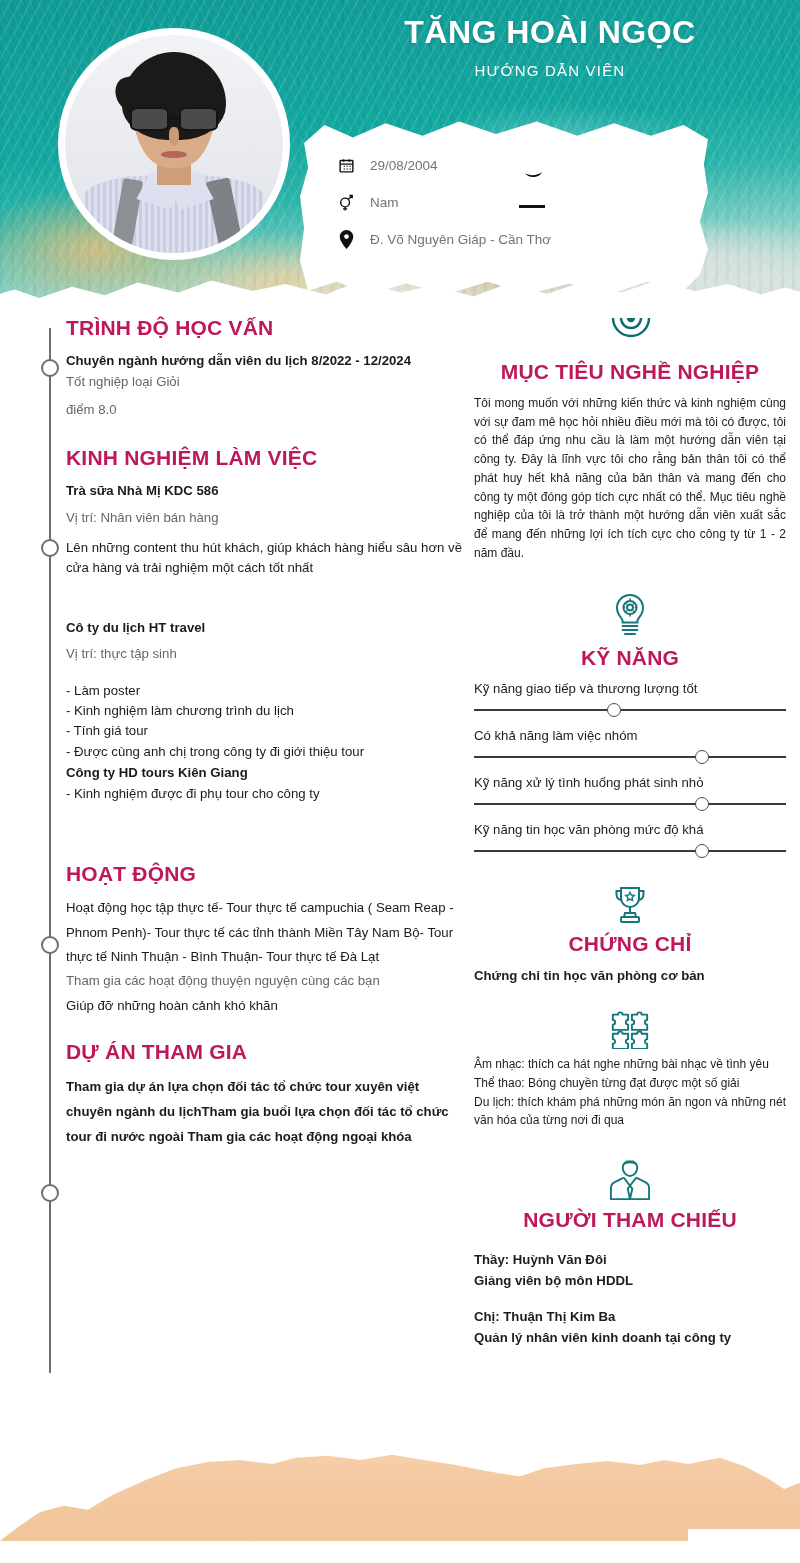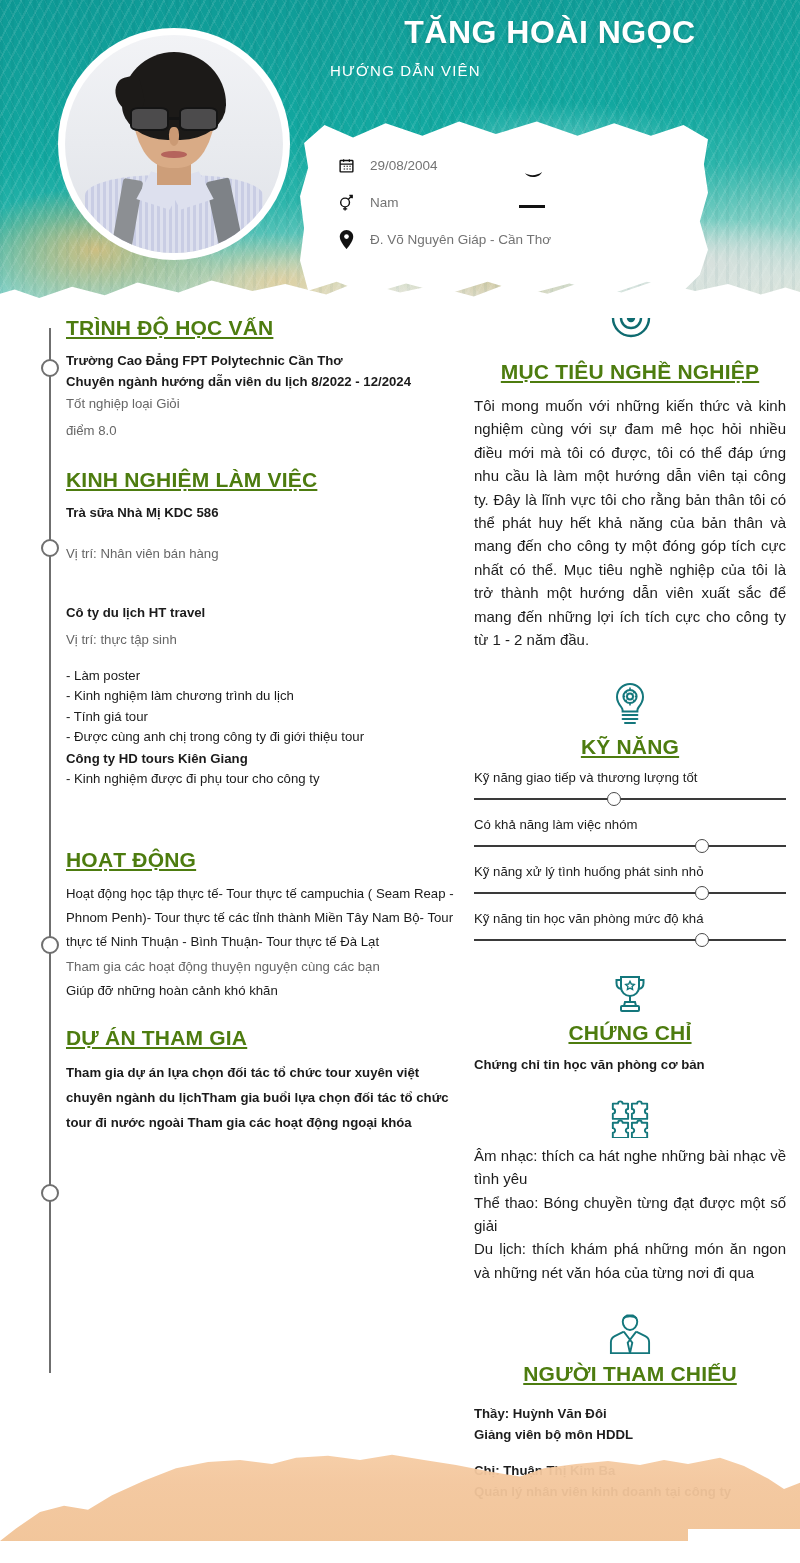--- a/index.html
+++ b/index.html
@@ -66,20 +66,21 @@
     color: #ffffff;
     font-size: 32px;
     font-weight: bold;
     letter-spacing: .5px;
     text-shadow: 0 1px 3px rgba(0,0,0,.18);
   }
   .header-role {
     position: absolute;
     left: 330px; top: 62px;
     width: 440px;
+    text-align: center;
     color: #ffffff;
     font-size: 15px;
     letter-spacing: 1.2px;
   }
 
   
   .photo-wrap {
     position: absolute;
     left: 58px; top: 28px;
     width: 232px; height: 232px;
@@ -182,39 +183,38 @@
     position: absolute;
     left: 41px;
     width: 18px; height: 18px;
     border: 2px solid #6f6f6f;
     border-radius: 50%;
     background: #ffffff;
     z-index: 2;
   }
 
   h2.sec-title {
-    color: #4d7c0f;
+    color: #be185d;
     font-size: 21px;
     font-weight: bold;
     letter-spacing: .2px;
     margin: 0 0 10px 0;
-    text-decoration: underline;
   }
   h2.sec-title.center { text-align: center; }
 
   .blk { margin-bottom: 6px; }
   .b-bold { font-size: 13.2px; font-weight: bold; color: #1b1b1b; line-height: 1.62; }
   .b-mute { font-size: 13.2px; color: #666666; line-height: 1.62; }
   .b-norm { font-size: 13.2px; color: #1b1b1b; line-height: 1.55; }
   .b-just { text-align: justify; }
   .b-lead { line-height: 1.85; }
   .spacer-20 { height: 20px; }
 
   
-  .r-text { font-size: 15px; color: #1d1d1d; line-height: 1.56; text-align: justify; }
+  .r-text { font-size: 12px; color: #1d1d1d; line-height: 1.56; text-align: justify; }
   .r-plain { font-size: 13.2px; color: #1d1d1d; line-height: 1.56; font-weight: bold; }
   .icon-c { display: flex; justify-content: center; margin-bottom: 6px; }
   .icon-c svg { display: block; }
 
   .skill-item { margin-top: 11px; }
   .skill-label { font-size: 13.2px; color: #1d1d1d; margin-bottom: 7px; }
   .skill-bar { position: relative; height: 14px; }
   .skill-bar .line {
     position: absolute; left: 0; right: 0; top: 6px;
     height: 1.6px; background: #3a3a3a;
@@ -336,35 +336,35 @@
   <div class="tl-dot" style="top:359px"></div>
   <div class="tl-dot" style="top:539px"></div>
   <div class="tl-dot" style="top:936px"></div>
   <div class="tl-dot" style="top:1184px"></div>
 
   <div class="col-left">
 
     <section>
       <h2 class="sec-title">TRÌNH ĐỘ HỌC VẤN</h2>
       <div class="blk">
-        <div class="b-bold">Trường Cao Đẳng FPT Polytechnic Cần Thơ</div>
         <div class="b-bold">Chuyên ngành hướng dẫn viên du lịch 8/2022 - 12/2024</div>
         <div class="b-mute" style="">Tốt nghiệp loại Giỏi</div>
         <div class="b-mute" style="margin-top:6px">điểm 8.0</div>
       </div>
     </section>
 
     <div class="spacer-20"></div>
 
     <section>
       <h2 class="sec-title">KINH NGHIỆM LÀM VIỆC</h2>
 
       <div class="blk">
         <div class="b-bold">Trà sữa Nhà Mị KDC 586</div>
-        <div class="b-mute" style="margin-top:20px">Vị trí: Nhân viên bán hàng</div>
+        <div class="b-mute" style="margin-top:5px">Vị trí: Nhân viên bán hàng</div>
+        <div class="b-norm b-just" style="margin-top:10px">Lên những content thu hút khách, giúp khách hàng hiểu sâu hơn về cửa hàng và trải nghiệm một cách tốt nhất</div>
       </div>
 
       <div style="height:32px"></div>
 
       <div class="blk">
         <div class="b-bold">Cô ty du lịch HT travel</div>
         <div class="b-mute" style="margin-top:5px">Vị trí: thực tập sinh</div>
         <div style="margin-top:16px">
           <div class="b-norm">- Làm poster</div>
           <div class="b-norm">- Kinh nghiệm làm chương trình du lịch</div>

